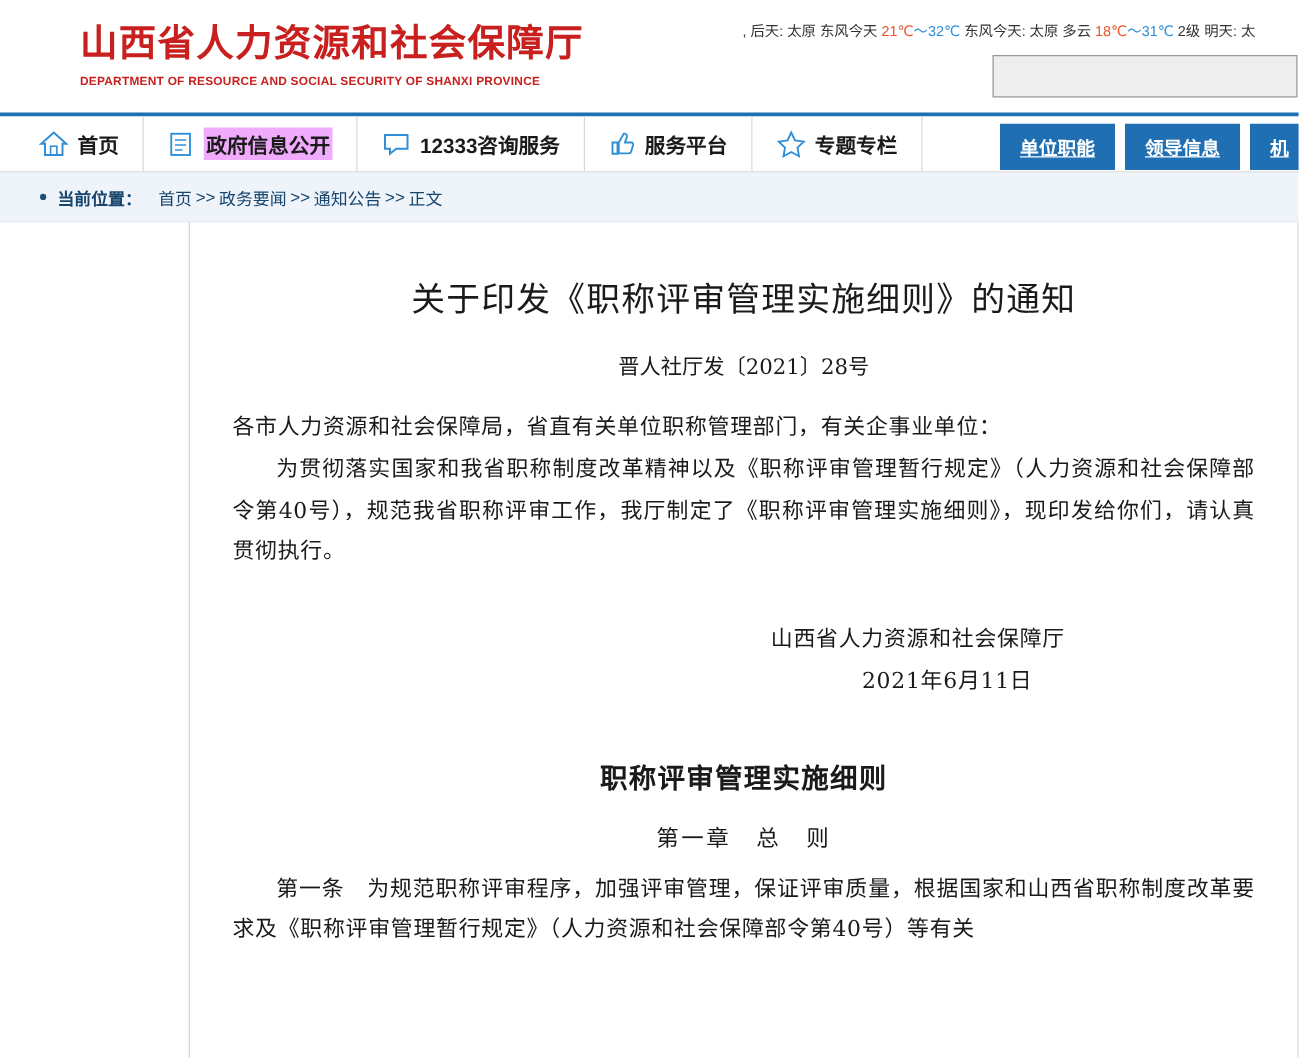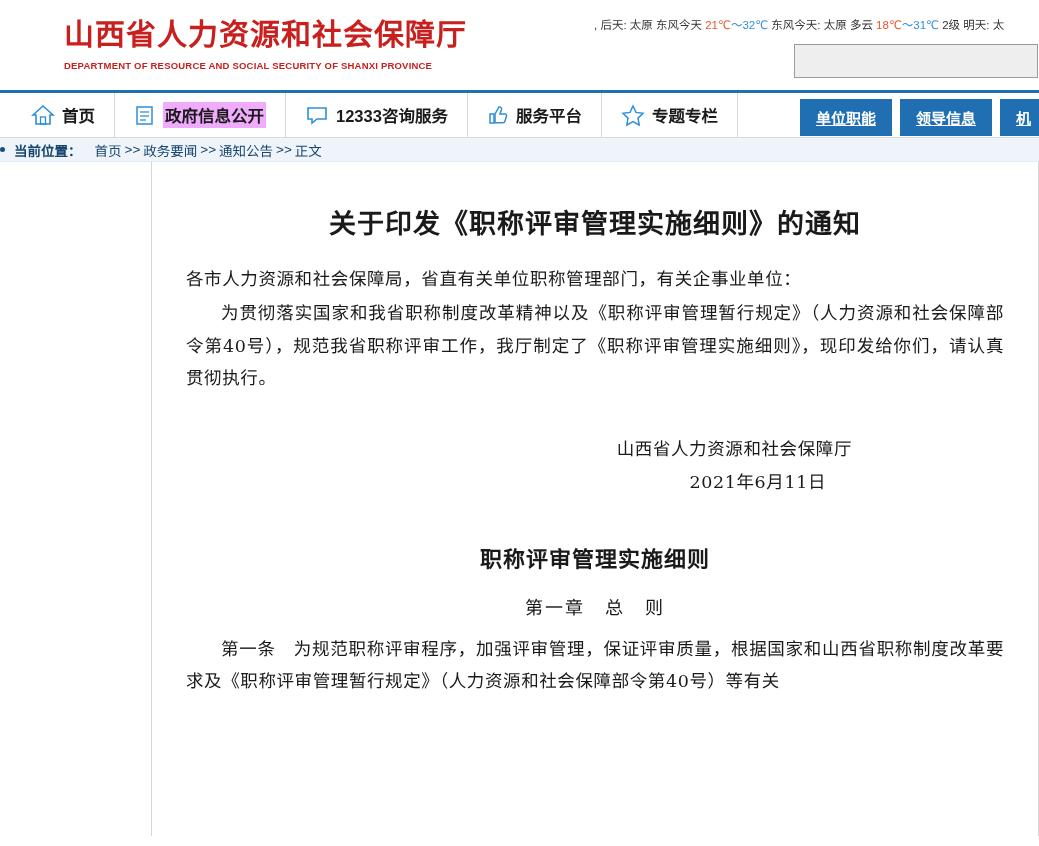--- a/index.html
+++ b/index.html
@@ -118,24 +118,25 @@
     font-weight: bold;
     padding: 8px 16px;
     white-space: nowrap;
     cursor: pointer;
     text-decoration: underline;
   }
   .nav-btn.clipped { padding-right: 8px; }
 
   
   .breadcrumb {
-    height: 24px;
+    height: 40px;
     background: #eef4fa;
     display: flex;
     align-items: center;
+    padding-left: 32px;
     font-size: 13.5px;
     color: #1f4e79;
     border-bottom: 1px solid #dfe9f3;
   }
   .bc-dot {
     width: 5px; height: 5px;
     background: #1f4e79;
     border-radius: 50%;
     margin-right: 9px;
   }
@@ -172,21 +173,21 @@
     top: 0;
     bottom: 0;
     padding: 26px 34px 0 34px;
     font-family: "DejaVu Serif", "Liberation Serif", serif;
     color: #1a1a1a;
     overflow: hidden;
   }
   .doc-title {
     text-align: center;
     font-size: 27px;
-    font-weight: bold;
+    font-weight: normal;
     letter-spacing: 1px;
     margin: 14px 0 22px 0;
     font-family: "DejaVu Serif", "Liberation Serif", serif;
   }
   .doc-number {
     text-align: center;
     font-size: 17px;
     margin-bottom: 22px;
   }
   .doc-p {
@@ -319,20 +320,21 @@
   <span class="bc-sepc">&gt;&gt;</span>
   <span class="bc-link">正文</span>
 </div>
 
 <div class="content-wrap">
   <div class="rule-left"></div>
   <div class="rule-right"></div>
 
   <div class="doc">
     <div class="doc-title">关于印发《职称评审管理实施细则》的通知</div>
+    <div class="doc-number">晋人社厅发〔2021〕28号</div>
 
     <p class="doc-p">各市人力资源和社会保障局，省直有关单位职称管理部门，有关企事业单位：</p>
     <p class="doc-p indent">为贯彻落实国家和我省职称制度改革精神以及《职称评审管理暂行规定》（人力资源和社会保障部令第40号），规范我省职称评审工作，我厅制定了《职称评审管理实施细则》，现印发给你们，请认真贯彻执行。</p>
 
     <div class="doc-sign">
       <span>山西省人力资源和社会保障厅</span>
       <span class="date">2021年6月11日</span>
     </div>
 
     <div class="doc-subtitle">职称评审管理实施细则</div>

